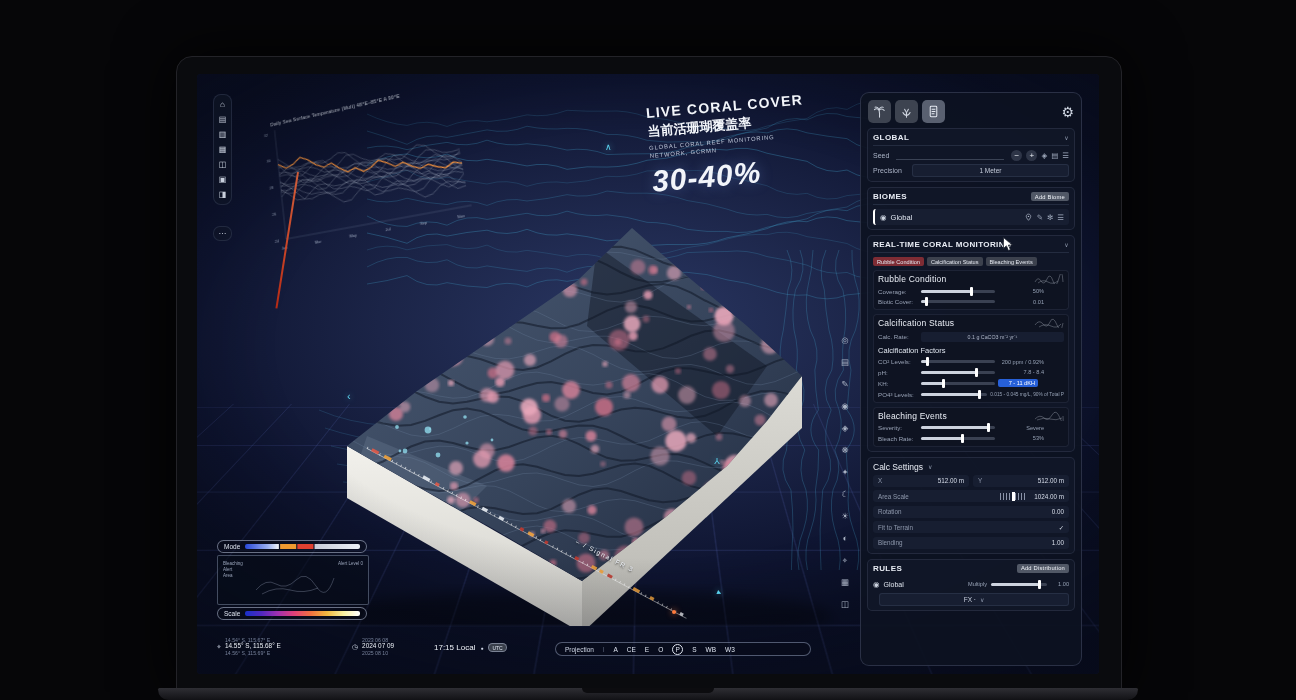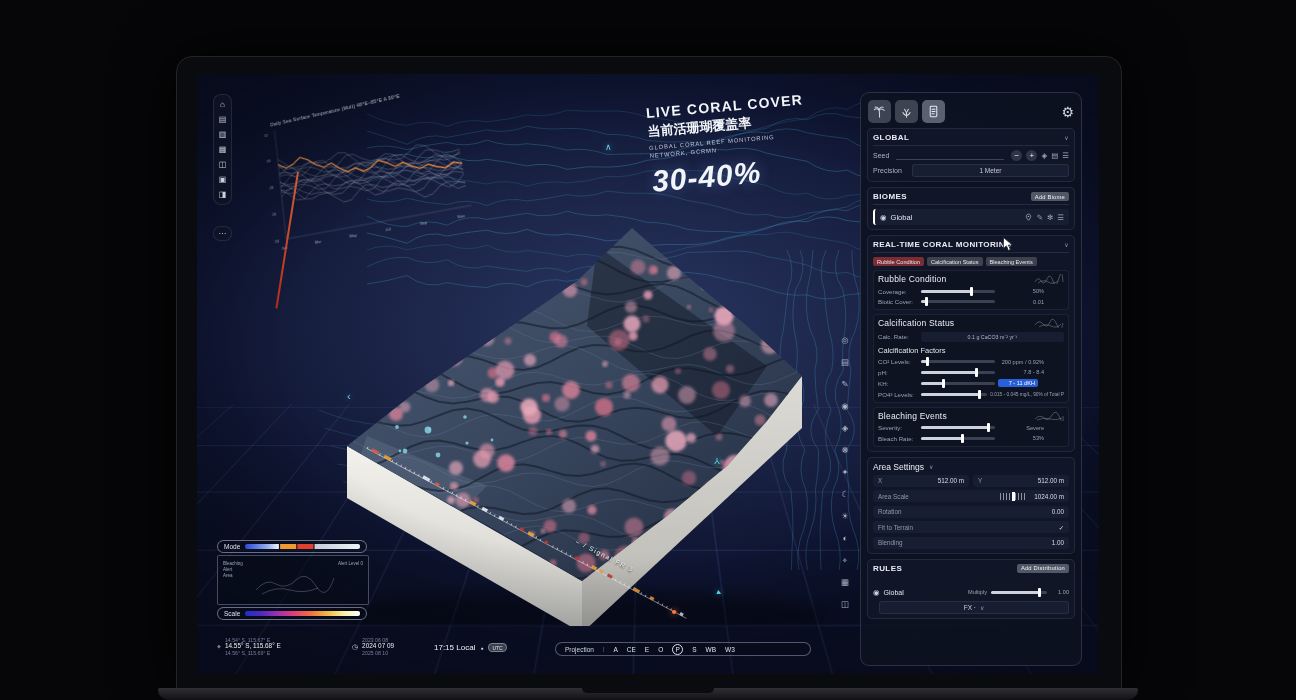--- a/index.html
+++ b/index.html
@@ -675,21 +675,21 @@
               <span class="sl">
                 <span class="fill" style="width: 55%;"></span>
               </span>
               <span class="val">53%</span>
             </div>
         </div>
       </div>
 
       <div class="card">
         <div class="ahead">
-            <span>Area Settings</span>
+            <span>Calc Settings</span>
             <span class="chev">∨</span>
           </div>
         <div class="xy">
           <span class="field">
               <span>X</span>
               <b>512.00 m</b>
             </span>
           <span class="field">
               <span>Y</span>
               <b>512.00 m</b>
@@ -708,21 +708,21 @@
             <span>Fit to Terrain</span>
             <b>✓</b>
           </div>
         <div class="bar">
             <span>Blending</span>
             <b>1.00</b>
           </div>
       </div>
 
       <div class="card">
-        <div class="sec-head" style="border-bottom:none;margin-bottom:12px">
+        <div class="sec-head" style="border-bottom:none;margin-bottom:4px">
             <span>RULES</span>
             <span class="addbtn">Add Distribution</span>
           </div>
         <div class="rrow">
           <span class="eye">◉</span>
           <span>Global</span>
           <span class="sp"></span>
           <span class="rlbl">Multiply</span>
           <span class="sl" style="max-width:56px">
               <span class="fill" style="width: 85%;"></span>

